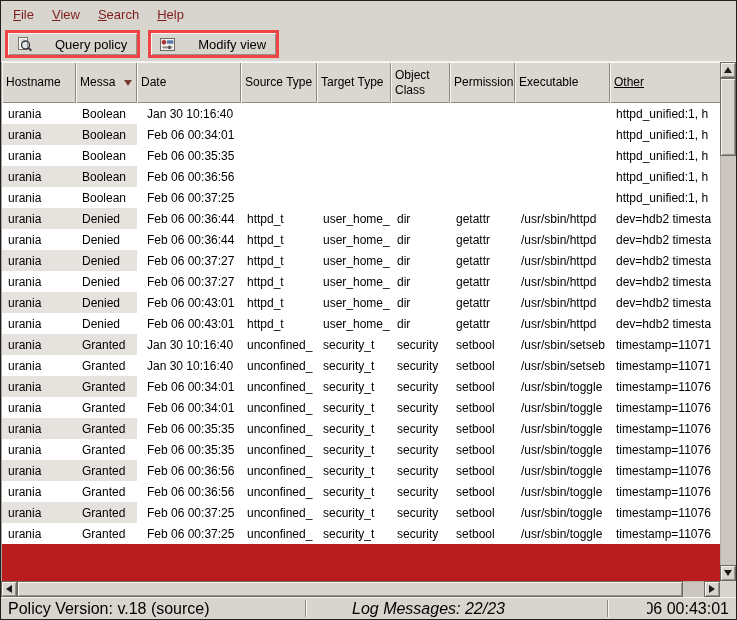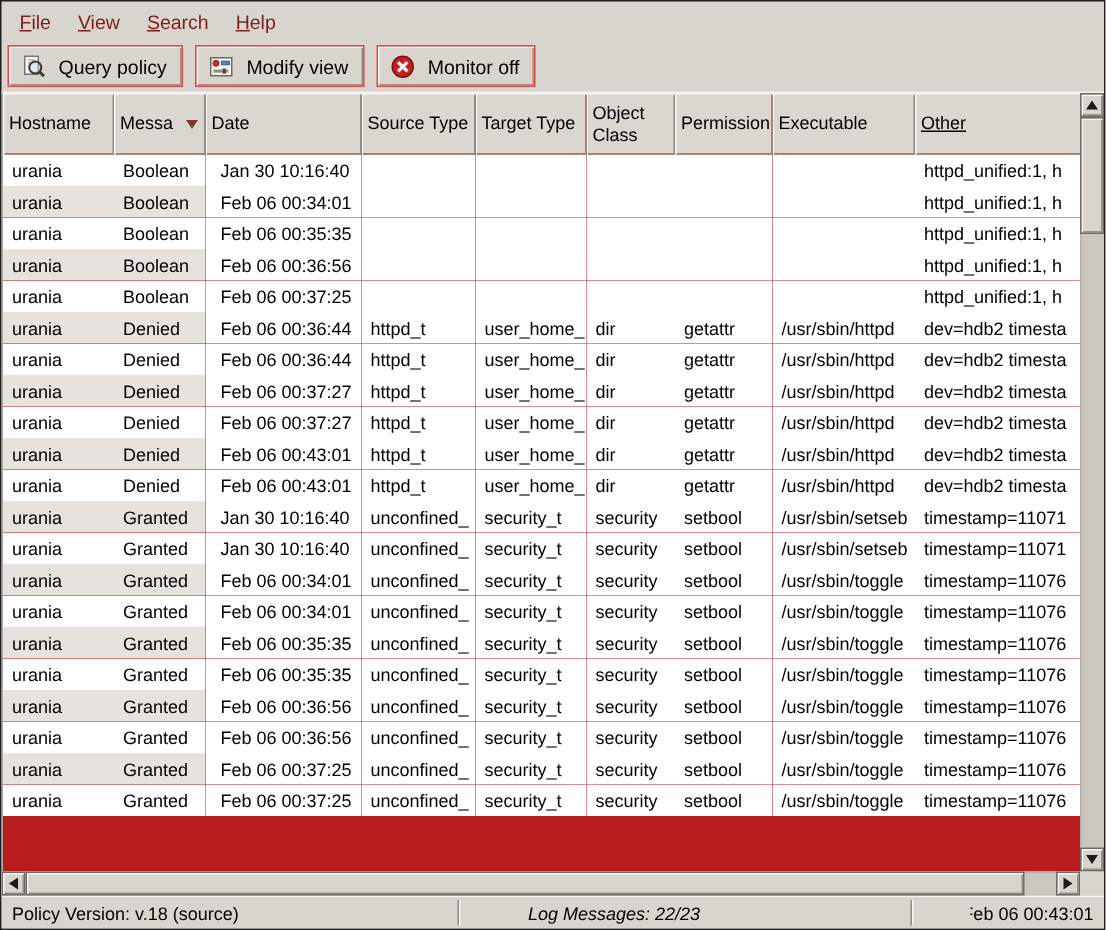--- a/index.html
+++ b/index.html
@@ -16,23 +16,23 @@
   }
 
   
   .menubar { height: 26px; display: flex; align-items: center; padding: 0 3px; flex: none; }
   .menu-item { display: inline-block; padding: 4px 9px; font-size: 13px; color: #7f1d1d; cursor: default; }
   .menu-item::first-letter { text-decoration: underline; }
 
   
   .toolbar { height: 34px; display: flex; align-items: center; gap: 8px; padding: 0 4px; flex: none; }
   .tb-btn {
-    height: 28px; display: inline-flex; align-items: center; gap: 8px;
+    height: 28px; display: inline-flex; align-items: center; gap: 22px;
     padding: 0 10px 0 8px; background: #d8d5ce; font-size: 13px; color:#000;
-    border: 1px solid #ef4444;
+    border: 3px solid #ef4444;
     box-shadow: inset 1px 1px 0 #f6f5f2, inset -1px -1px 0 #96928a;
     cursor: default;
   }
   .tb-icon { width: 17px; height: 17px; display: inline-flex; align-items: center; justify-content: center; flex: none; }
 
   
   .tabstrip { height: 30px; display: flex; align-items: flex-end; padding-left: 3px; flex: none; }
   .tab {
     height: 27px; display: inline-flex; align-items: center; gap: 10px;
     padding: 0 7px 0 11px; background: #d8d5ce; font-size: 13px;
@@ -90,21 +90,21 @@
   .hthumb {
     position: absolute; left: 16px; top: 0; height: 16px; width: 666px; background: #d8d5ce;
     border: 1px solid #6f6b64; box-shadow: inset 1px 1px 0 #f6f5f2, inset -1px -1px 0 #96928a; cursor: default;
   }
   .tri-up    { width:0;height:0;border-left:4px solid transparent;border-right:4px solid transparent;border-bottom:6px solid #1b1b1b; }
   .tri-down  { width:0;height:0;border-left:4px solid transparent;border-right:4px solid transparent;border-top:6px solid #1b1b1b; }
   .tri-left  { width:0;height:0;border-top:4px solid transparent;border-bottom:4px solid transparent;border-right:6px solid #1b1b1b; }
   .tri-right { width:0;height:0;border-top:4px solid transparent;border-bottom:4px solid transparent;border-left:6px solid #1b1b1b; }
 
   
-  .statusbar { height: 22px; flex: none; display: flex; align-items: stretch; font-size: 12px; background: #d8d5ce; border-top: 1px solid #f5f4f1; gap: 38px; }
+  .statusbar { height: 22px; flex: none; display: flex; align-items: stretch; font-size: 16px; background: #d8d5ce; border-top: 1px solid #f5f4f1; gap: 38px; }
   .sb-sec { display: flex; align-items: center; padding: 0 7px; overflow: hidden; white-space: nowrap; }
   .sb-sec.left  { width: 266px; }
   .sb-sec.mid   { width: 224px; font-style: italic; }
   .sb-sec.rightsec { flex: 1; justify-content: flex-end; }
   .sb-sep { width: 2px; margin: 2px 0; border-left: 1px solid #8f8b84; border-right: 1px solid #f6f5f2; }
 </style>
 </head>
 <body>
 
 <div class="window">
@@ -134,30 +134,20 @@
         <svg width="17" height="17" viewBox="0 0 17 17">
           <rect x="1.5" y="2.5" width="14" height="12" fill="#f4f2ee" stroke="#6e6a63"></rect>
           <circle cx="5" cy="6.2" r="2" fill="#c03030" stroke="#7c1d1d" stroke-width="0.6"></circle>
           <rect x="8.6" y="4.8" width="5.4" height="2.4" fill="#5b7fae" stroke="#3b5a82" stroke-width="0.6"></rect>
           <rect x="3.4" y="10.4" width="9.8" height="2" fill="#8f8b84"></rect>
           <rect x="9.4" y="9.7" width="2.2" height="3.4" fill="#4c4a46"></rect>
         </svg>
       </span>
       <span>Modify view</span>
     </button>
-    <button class="tb-btn">
-      <span class="tb-icon">
-        <svg width="17" height="17" viewBox="0 0 17 17">
-          <circle cx="8.5" cy="8.5" r="7" fill="#c81e1e" stroke="#7c1111"></circle>
-          <line x1="5.4" y1="5.4" x2="11.6" y2="11.6" stroke="#ffffff" stroke-width="2.2"></line>
-          <line x1="11.6" y1="5.4" x2="5.4" y2="11.6" stroke="#ffffff" stroke-width="2.2"></line>
-        </svg>
-      </span>
-      <span>Monitor off</span>
-    </button>
   </div>
 
 
   <div class="content">
     <div class="viewport">
       <table>
         <thead>
           <tr id="header-row">
               <th style="width: 74px;"><span>Hostname</span></th>
               <th style="width: 61px; margin-left: 19px;"><span>Messa</span><span class="sort-arrow"></span></th>

